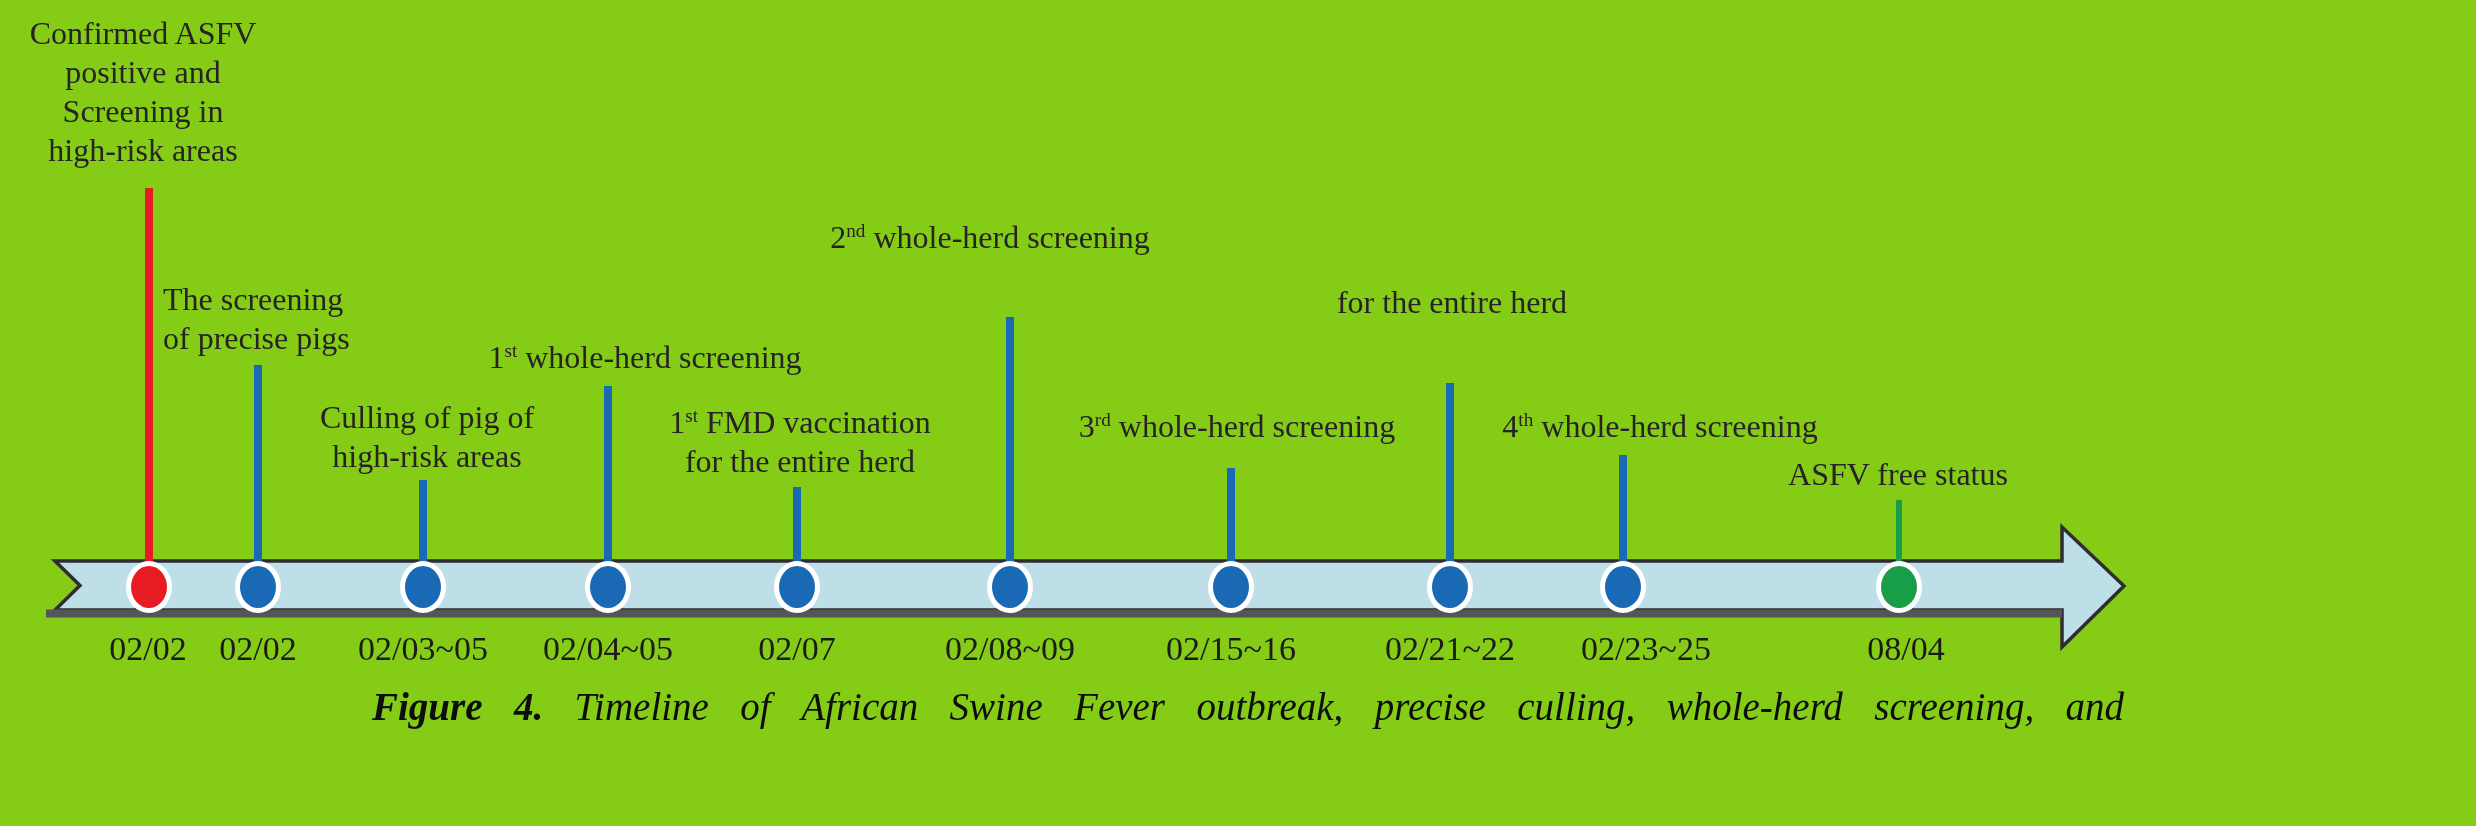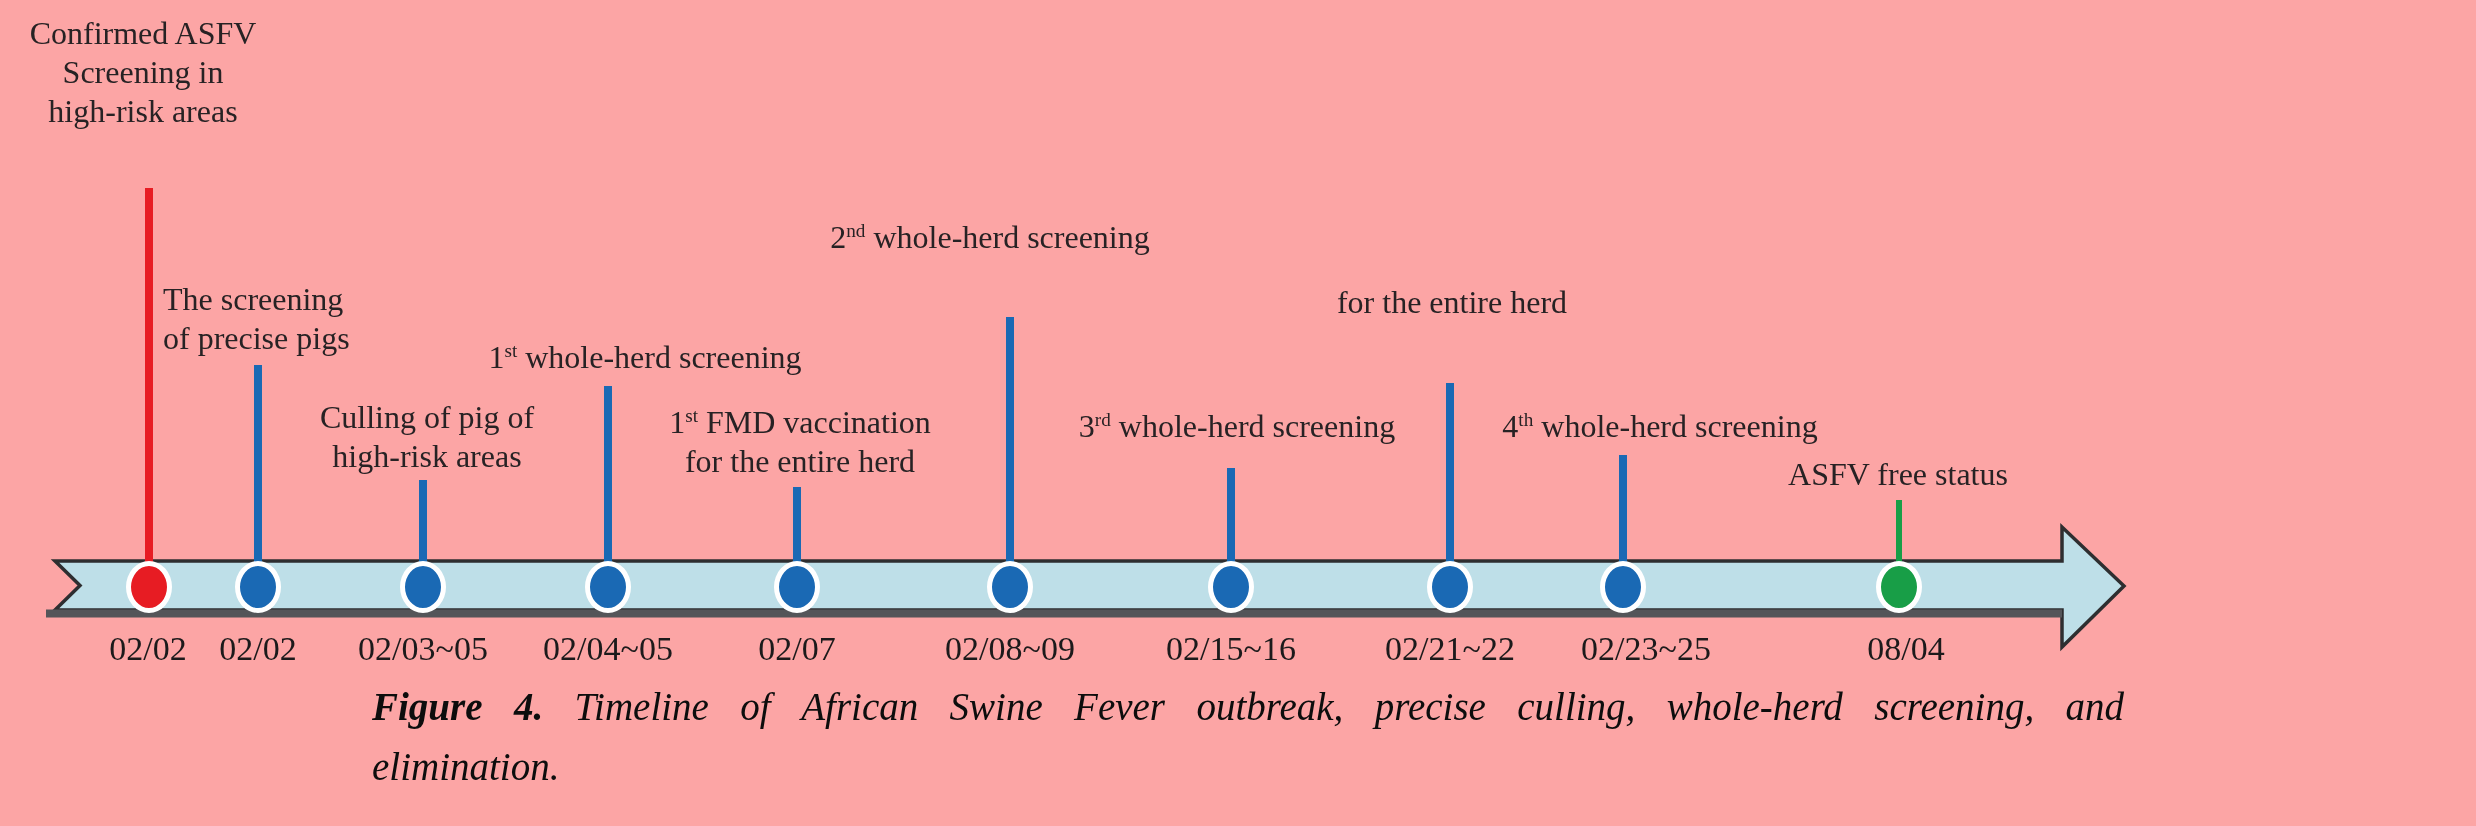--- a/index.html
+++ b/index.html
@@ -1,20 +1,20 @@
 <!DOCTYPE html>
 <html><head>
 <meta charset="utf-8">
 <style>
   html,body{margin:0;padding:0;background:#ffffff;}
   .page{
     position:relative;
     width:2476px;
     height:826px;
-    background:#fca5a5;
+    background:#84cc16;
     overflow:hidden;
     font-family:"Liberation Serif", serif;
     color:#272224;
   }
   .band-svg{position:absolute;left:0;top:0;}
   .stem{position:absolute;}
   .dot{
     position:absolute;
     width:36px;height:42px;
     border:5px solid #ffffff;
@@ -68,20 +68,21 @@
   <svg class="band-svg" width="2476" height="826" viewBox="0 0 2476 826">
     <path d="M55 561 H2062 V527 L2124 586 L2062 647 V610 H55 L80 585.5 Z" stroke-width="3.5" stroke-linejoin="miter" fill="#bedfe8" stroke="#2e2e30"></path>
     <path d="M46 613.5 H2062" stroke-width="8" fill="none" stroke="#545559"></path>
   </svg>
 
   <div id="event-layer">
       <div class="stem" style="left: 145px; top: 188px; width: 8px; height: 399px; background: rgb(231, 28, 35);"></div>
       <div class="dot" style="left: 126px; top: 561px; background: rgb(231, 28, 35);"></div>
       <div class="evlabel" style="left: 143px; top: 14px;">
         <div><span>Confirmed ASFV</span></div>
+        <div><span>positive and</span></div>
         <div><span>Screening in</span></div>
         <div><span>high-risk areas</span></div>
       </div>
       <div class="evdate" style="left: 148px; top: 630px;">02/02</div>
       <div class="stem" style="left: 254px; top: 365px; width: 8px; height: 222px; background: rgb(26, 105, 180);"></div>
       <div class="dot" style="left: 235px; top: 561px; background: rgb(26, 105, 180);"></div>
       <div class="evlabel left" style="left: 163px; top: 280px;">
         <div><span>The screening</span></div>
         <div><span>of precise pigs</span></div>
       </div>
@@ -136,16 +137,15 @@
         <div><span>ASFV free status</span></div>
       </div>
       <div class="evdate" style="left: 1906px; top: 630px;">08/04</div>
     </div>
 
   <div class="caption">
     <div class="cap-line1">
       <span class="cap-label">Figure 4.</span>
       <span>Timeline of African Swine Fever outbreak, precise culling, whole-herd screening, and</span>
     </div>
-    <div class="cap-line2">elimination.</div>
   </div>
 
 </div>
 
 </body></html>

